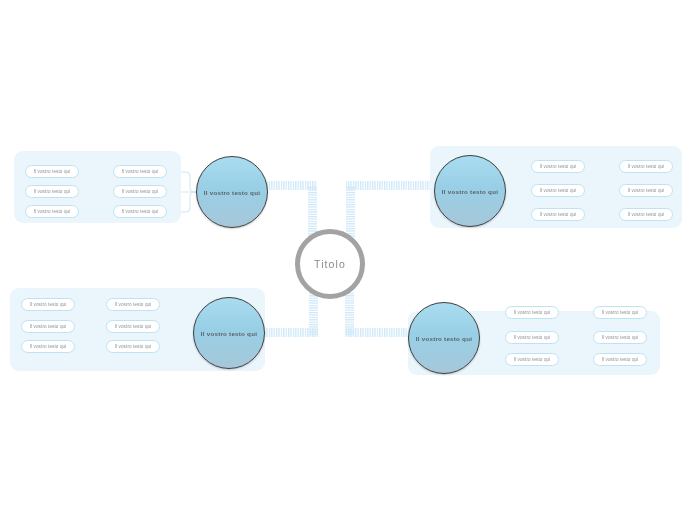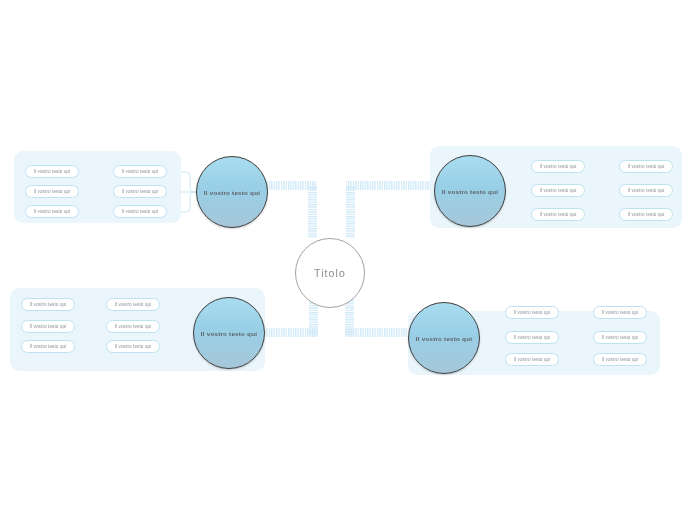--- a/index.html
+++ b/index.html
@@ -55,25 +55,25 @@
   }
   #circle-tl { left: 196px; top: 156px; width: 72px; height: 72px; }
   #circle-tr { left: 434px; top: 155px; width: 72px; height: 72px; }
   #circle-bl { left: 193px; top: 297px; width: 72px; height: 72px; }
   #circle-br { left: 408px; top: 302px; width: 72px; height: 72px; }
 
   
   #center-node {
     position: absolute;
     left: 295px;
-    top: 238px;
+    top: 229px;
     width: 70px;
     height: 70px;
     border-radius: 50%;
-    border: 1px solid #a3a3a3;
+    border: 5px solid #a3a3a3;
     background: #ffffff;
     box-sizing: border-box;
     display: flex;
     align-items: center;
     justify-content: center;
   }
   #center-node span {
     font-size: 10.5px;
     color: #8a8a8a;
     letter-spacing: 1.1px;

